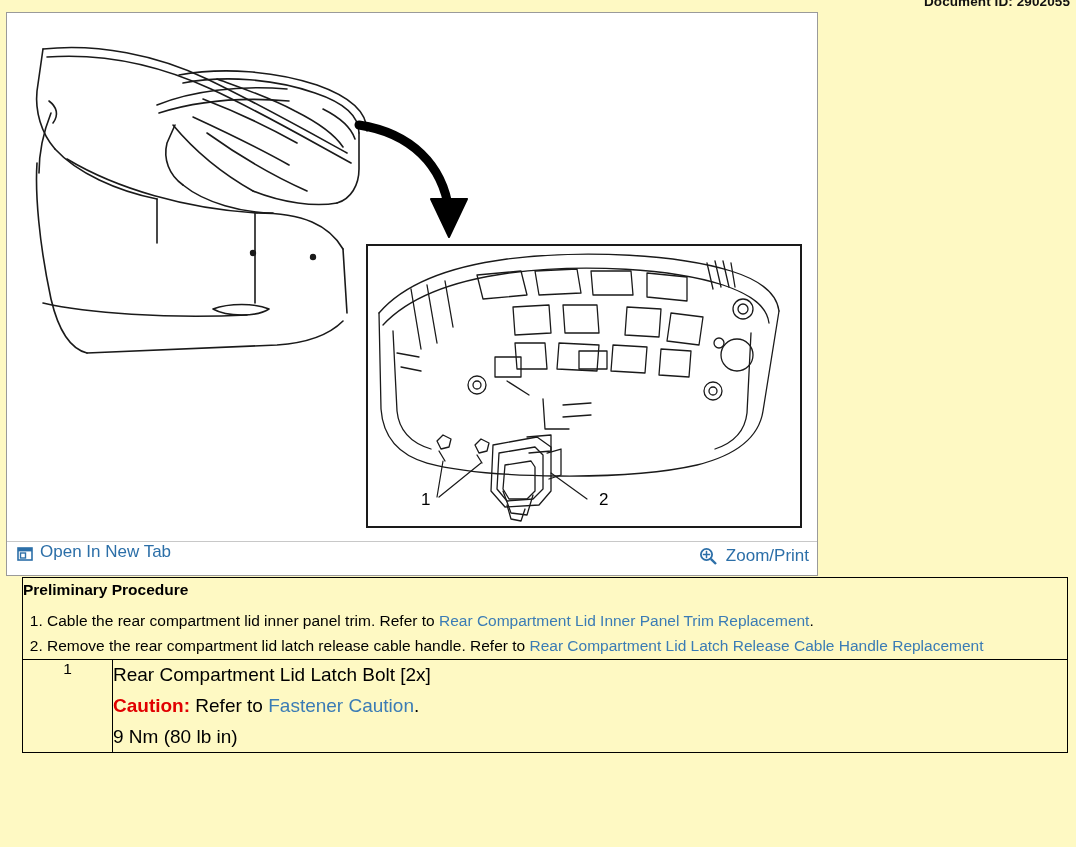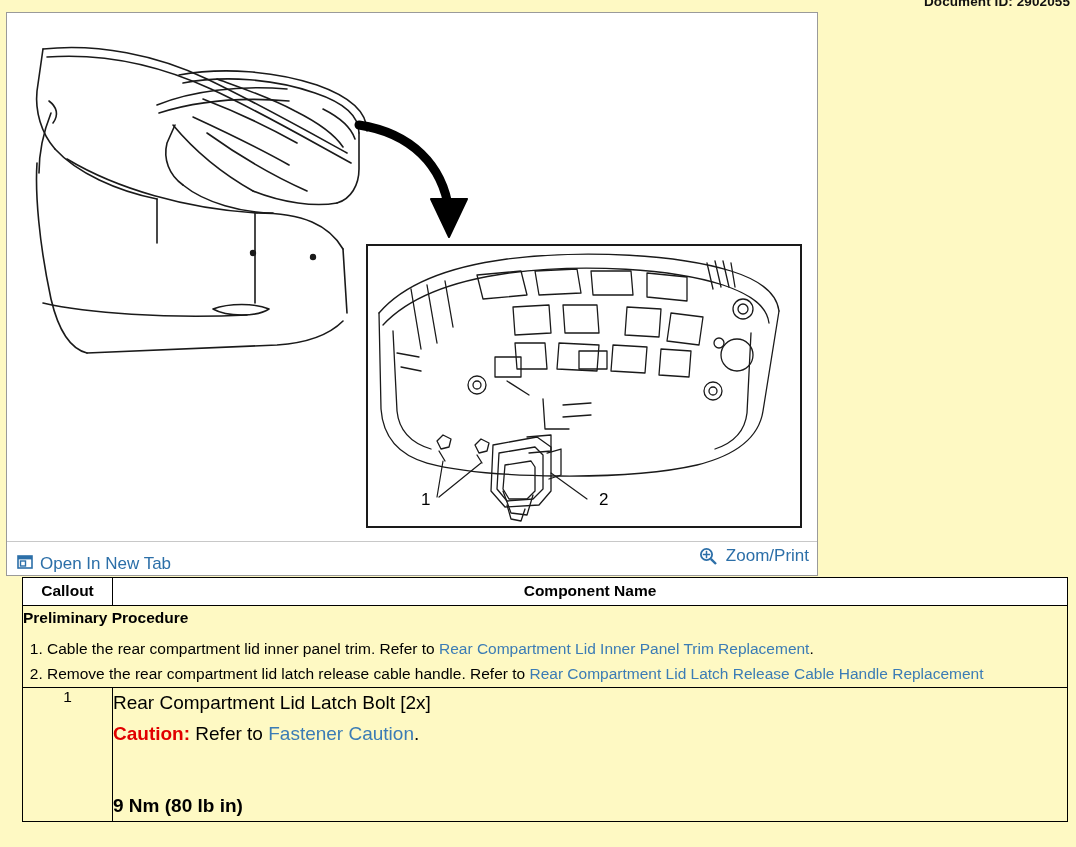--- a/index.html
+++ b/index.html
@@ -53,23 +53,23 @@
     left: 0;
     right: 0;
     bottom: 0;
     height: 34px;
     border-top: 1px solid #c8c8c8;
     background: #ffffff;
   }
   .tool-left {
     position: absolute;
     left: 10px;
-    top: 12px;
+    top: 0;
     display: flex;
-    align-items: flex-start;
+    align-items: flex-end;
     gap: 7px;
     cursor: pointer;
   }
   .tool-right {
     position: absolute;
     right: 8px;
     top: 4px;
     display: flex;
     gap: 8px;
     cursor: pointer;
@@ -138,22 +138,21 @@
     padding: 6px 10px 10px 10px;
     font-size: 19px;
     line-height: 1.62;
     color: #000;
   }
   .caution-word {
     color: #e10000;
     font-weight: bold;
   }
   .torque {
-    font-weight: bold;
-    margin-top: 41px;
+    font-weight: normal;
   }
   .comp-line { display: block; }
 </style>
 </head>
 <body>
 
 <div class="page">
 
   <div class="doc-id">Document ID: 2902055</div>
 
@@ -296,24 +295,20 @@
       </div>
     </div>
   </div>
 
   <table class="proc-table">
     <colgroup>
       <col class="col-callout">
       <col>
     </colgroup>
     <tbody>
-      <tr class="th-row">
-        <th>Callout</th>
-        <th>Component Name</th>
-      </tr>
       <tr>
         <td colspan="2" class="prelim-cell">
           <div class="prelim-title">Preliminary Procedure</div>
           <ol class="prelim-list">
             <li>
               <span>Cable the rear compartment lid inner panel trim. Refer to </span><a class="doclink">Rear Compartment Lid Inner Panel Trim Replacement</a><span>.</span>
             </li>
             <li>
               <span>Remove the rear compartment lid latch release cable handle. Refer to </span><a class="doclink">Rear Compartment Lid Latch Release Cable Handle Replacement</a><span></span>
             </li>

